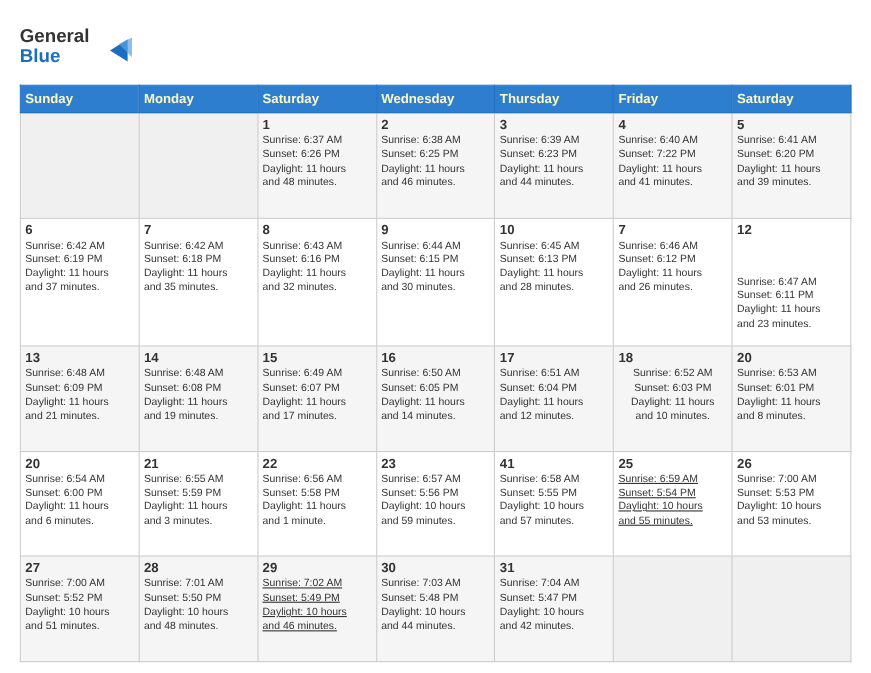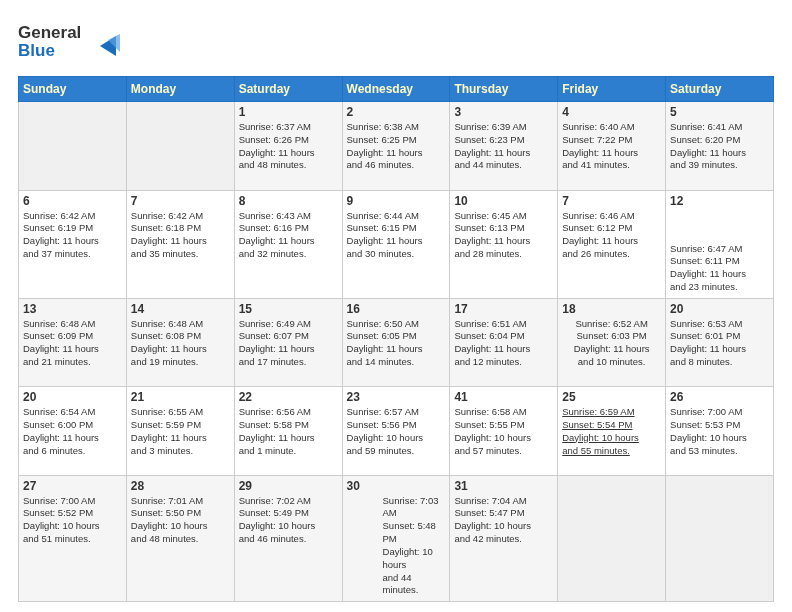--- a/index.html
+++ b/index.html
@@ -322,28 +322,28 @@
           </td>
           <td>
             <span class="day-number">28</span>
             <div class="cell-text" style="white-space: pre-line;">Sunrise: 7:01 AM
 Sunset: 5:50 PM
 Daylight: 10 hours
 and 48 minutes.</div>
           </td>
           <td>
             <span class="day-number">29</span>
-            <div class="cell-text" style="white-space: pre-line;">Sunrise: 7:02 AM
+            <div class="cell-text" style="white-space: pre-line; text-decoration: underline;">Sunrise: 7:02 AM
 Sunset: 5:49 PM
 Daylight: 10 hours
 and 46 minutes.</div>
           </td>
           <td>
             <span class="day-number">30</span>
-            <div class="cell-text" style="white-space: pre-line; margin-left: 36px;">Sunrise: 7:03 AM
+            <div class="cell-text" style="white-space: pre-line;">Sunrise: 7:03 AM
 Sunset: 5:48 PM
 Daylight: 10 hours
 and 44 minutes.</div>
           </td>
           <td>
             <span class="day-number">31</span>
             <div class="cell-text" style="white-space: pre-line;">Sunrise: 7:04 AM
 Sunset: 5:47 PM
 Daylight: 10 hours
 and 42 minutes.</div>

